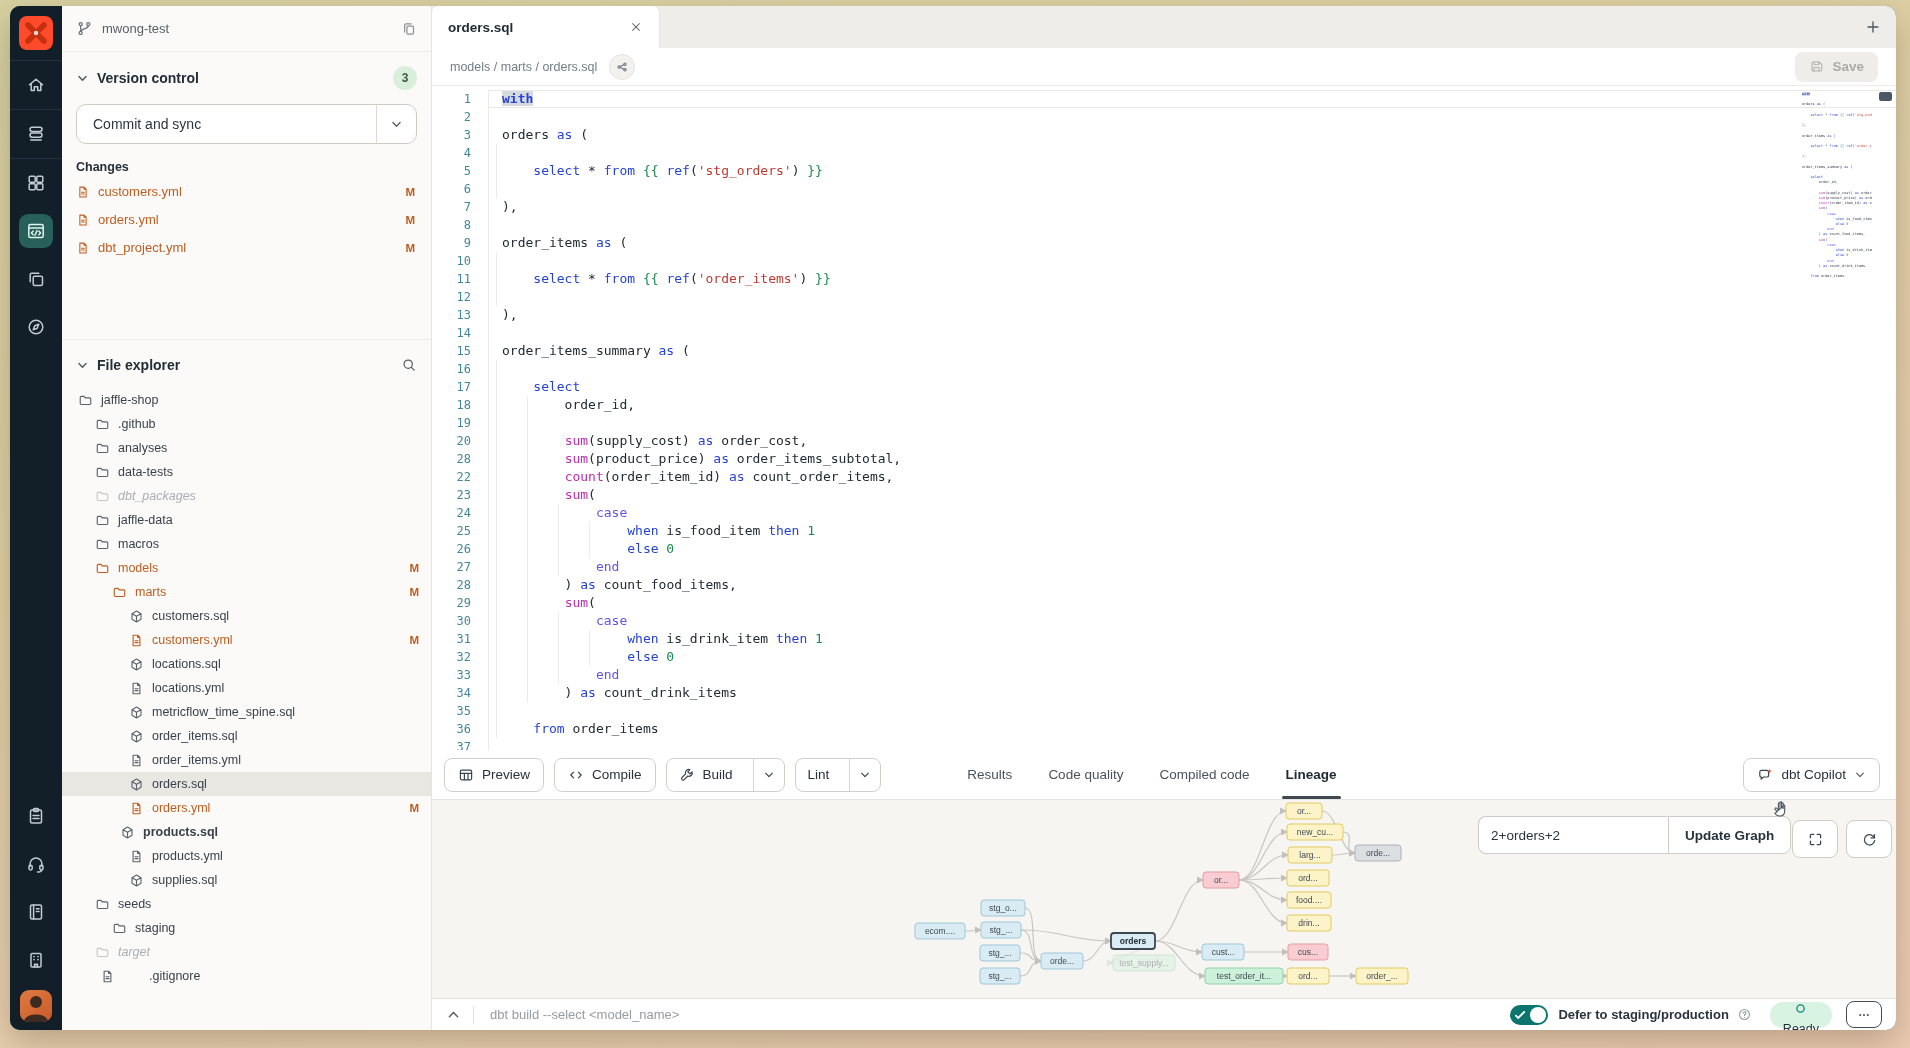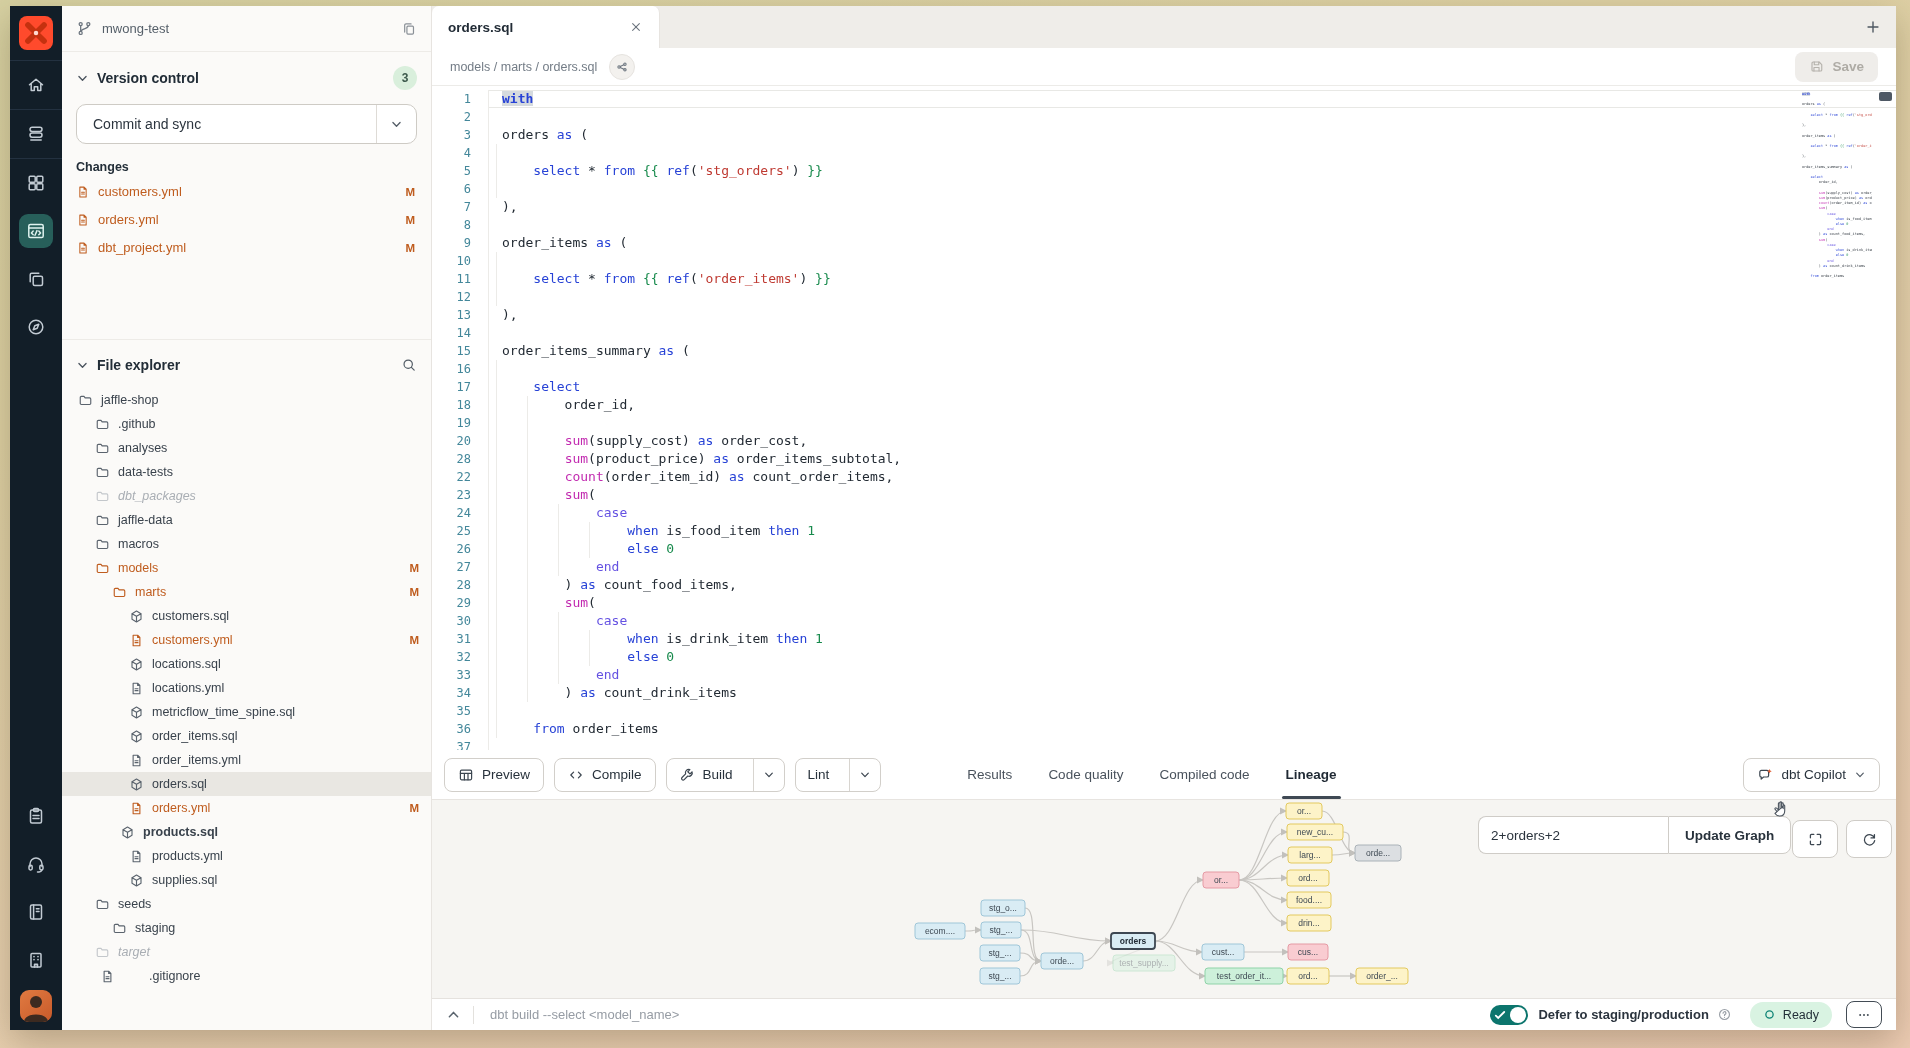--- a/index.html
+++ b/index.html
@@ -4,21 +4,21 @@
 <style>
   * { margin:0; padding:0; box-sizing:border-box; }
   html,body { width:1910px; height:1048px; overflow:hidden;
     font-family:"Liberation Sans", sans-serif;
     background:linear-gradient(165deg,#d7d1a2 0%,#ddd0a3 28%,#e6cfae 62%,#edccb3 100%); }
   :root{
     --kw:#2742d6; --kc:#6552e2; --fn:#c22bb0; --st:#bf3a32; --jj:#178a4c; --nm:#178a4c; --d:#222a33;
     --orange:#bf5c1e; --line:#e7e4e0;
   }
   .app{ position:absolute; left:10px; top:6px; width:1886px; height:1024px; background:#0f766e;
-    border-radius:0; overflow:hidden; box-shadow:0 12px 34px rgba(70,55,30,.3); display:flex; }
+    border-radius:10px; overflow:hidden; box-shadow:0 12px 34px rgba(70,55,30,.3); display:flex; }
   
   .rail{ width:52px; background:#121e28; display:flex; flex-direction:column; align-items:center; flex:none; }
   .logo{ width:34px; height:34px; border-radius:8px; background:#ff4a2c; margin:10px 0 10px; position:relative; overflow:hidden; flex:none;}
   .logo svg{ position:absolute; inset:0; }
   .rail-sep{ width:52px; height:1px; background:#233140; flex:none;}
   .rail-btn{ width:52px; height:48px; display:flex; align-items:center; justify-content:center; color:#c2cbd3; flex:none;}
   .rail-btn .ic{ width:20px; height:20px; }
   .rail-btn.active{ color:#dff3ef; }
   .rail-btn.active .wrap{ width:34px;height:34px;border-radius:9px;background:#275f5a;display:flex;align-items:center;justify-content:center;}
   .rail-bottom{ margin-top:auto; display:flex; flex-direction:column; align-items:center; padding-bottom:8px;}
@@ -132,21 +132,21 @@
   .cmd-input{ border:none; outline:none; background:transparent; font-size:13px; color:#3a434d; width:420px;
     font-family:"Liberation Sans",sans-serif;}
   .cmd-input::placeholder{ color:#969ca4;}
   .sb-right{ margin-left:auto; display:flex; align-items:center;}
   .toggle{ width:38px; height:20px; border-radius:10px; background:#0c756d; position:relative; flex:none;}
   .toggle .knob{ position:absolute; right:2px; top:2px; width:16px; height:16px; border-radius:50%; background:#fff;}
   .toggle svg{ position:absolute; left:4px; top:4px; width:12px; height:12px; color:#fff;}
   .defer-lbl{ font-size:13px; font-weight:600; color:#2b343e; margin:0 8px 0 10px;}
   .help{ width:15px; height:15px; color:#9aa0a7;}
   .ready{ margin-left:18px; height:26px; border-radius:14px; background:#d9f3e2; display:flex; align-items:center;
-    gap:7px; padding:0 13px; font-size:12.5px; color:#233039;}
+    gap:7px; padding:0 13px; font-size:12.5px; color:#233039;flex-direction:column;}
   .ready .ic{ width:13px; height:13px; color:#0e8476;}
   .dots-btn{ margin-left:14px; width:36px; height:27px; border:1.5px solid #434c55; border-radius:8px;
     display:flex; align-items:center; justify-content:center; color:#434c55; background:#fff;}
   .dots-btn .ic{width:16px;height:16px;}
   .ic{ display:inline-flex;}
   .ic svg{ width:100%; height:100%;}
 </style>
 </head>
 <body>
 

